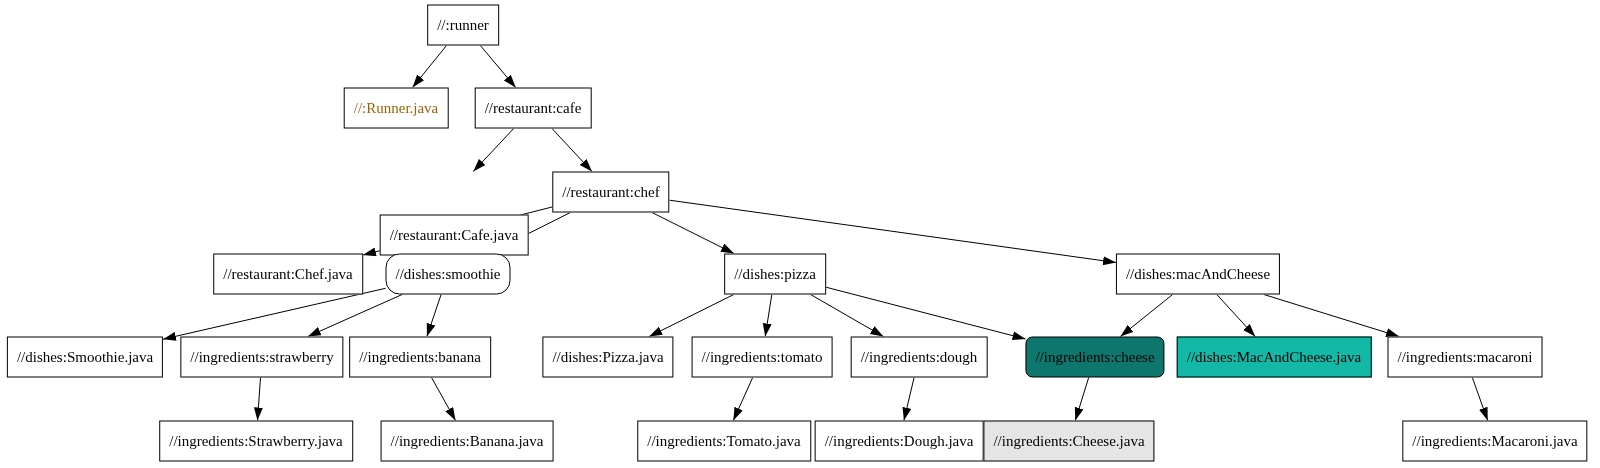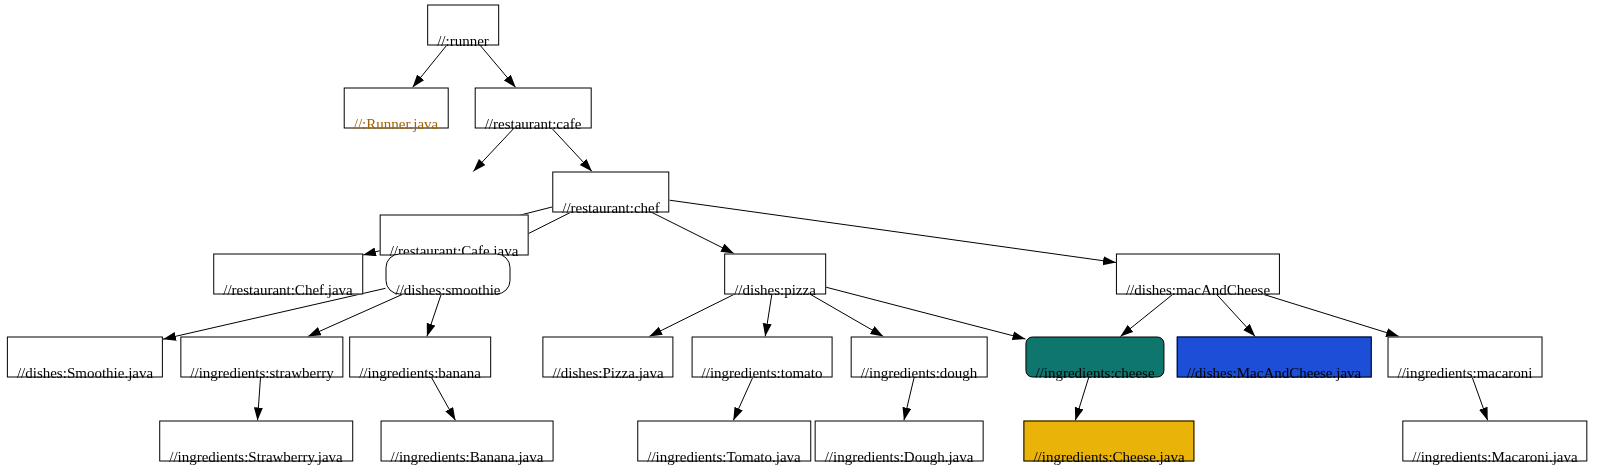--- a/index.html
+++ b/index.html
@@ -21,21 +21,21 @@
     top: 0;
     z-index: 1;
   }
   .node {
     position: absolute;
     z-index: 2;
     transform: translate(-50%, -50%);
     box-sizing: border-box;
     height: 41px;
     line-height: 39px;
-    padding: 16px 9px;
+    padding: 0 9px;
     border: 1px solid #000000;
     background: #ffffff;
     color: #000000;
     font-size: 15px;
     white-space: nowrap;
     text-align: right;
   }
 </style>
 </head>
 <body>
@@ -81,21 +81,21 @@
     <div class="node" style="left: 448px; top: 274px; background: rgb(255, 255, 255); border-color: rgb(0, 0, 0); color: rgb(0, 0, 0); border-radius: 14px;">//dishes:smoothie</div>
     <div class="node" style="left: 775px; top: 274px; background: rgb(255, 255, 255); border-color: rgb(0, 0, 0); color: rgb(0, 0, 0);">//dishes:pizza</div>
     <div class="node" style="left: 1198px; top: 274px; background: rgb(255, 255, 255); border-color: rgb(0, 0, 0); color: rgb(0, 0, 0);">//dishes:macAndCheese</div>
     <div class="node" style="left: 85px; top: 357px; background: rgb(255, 255, 255); border-color: rgb(0, 0, 0); color: rgb(0, 0, 0);">//dishes:Smoothie.java</div>
     <div class="node" style="left: 262px; top: 357px; background: rgb(255, 255, 255); border-color: rgb(0, 0, 0); color: rgb(0, 0, 0);">//ingredients:strawberry</div>
     <div class="node" style="left: 420px; top: 357px; background: rgb(255, 255, 255); border-color: rgb(0, 0, 0); color: rgb(0, 0, 0);">//ingredients:banana</div>
     <div class="node" style="left: 608px; top: 357px; background: rgb(255, 255, 255); border-color: rgb(0, 0, 0); color: rgb(0, 0, 0);">//dishes:Pizza.java</div>
     <div class="node" style="left: 762px; top: 357px; background: rgb(255, 255, 255); border-color: rgb(0, 0, 0); color: rgb(0, 0, 0);">//ingredients:tomato</div>
     <div class="node" style="left: 919px; top: 357px; background: rgb(255, 255, 255); border-color: rgb(0, 0, 0); color: rgb(0, 0, 0);">//ingredients:dough</div>
     <div class="node" style="left: 1095px; top: 357px; background: #0f766e; border-color: rgb(0, 0, 0); color: rgb(0, 0, 0); border-radius: 7px;">//ingredients:cheese</div>
-    <div class="node" style="left: 1274px; top: 357px; background: #1d4ed8; border-color: rgb(0, 0, 0); color: rgb(0, 0, 0);">//dishes:MacAndCheese.java</div>
+    <div class="node" style="left: 1274px; top: 357px; background: #14b8a6; border-color: rgb(0, 0, 0); color: rgb(0, 0, 0);">//dishes:MacAndCheese.java</div>
     <div class="node" style="left: 1465px; top: 357px; background: rgb(255, 255, 255); border-color: rgb(0, 0, 0); color: rgb(0, 0, 0);">//ingredients:macaroni</div>
     <div class="node" style="left: 256px; top: 441px; background: rgb(255, 255, 255); border-color: rgb(0, 0, 0); color: rgb(0, 0, 0);">//ingredients:Strawberry.java</div>
     <div class="node" style="left: 467px; top: 441px; background: rgb(255, 255, 255); border-color: rgb(0, 0, 0); color: rgb(0, 0, 0);">//ingredients:Banana.java</div>
     <div class="node" style="left: 724px; top: 441px; background: rgb(255, 255, 255); border-color: rgb(0, 0, 0); color: rgb(0, 0, 0);">//ingredients:Tomato.java</div>
     <div class="node" style="left: 899px; top: 441px; background: rgb(255, 255, 255); border-color: rgb(0, 0, 0); color: rgb(0, 0, 0);">//ingredients:Dough.java</div>
-    <div class="node" style="left: 1109px; top: 441px; background: #eab308; border-color: rgb(0, 0, 0); color: rgb(0, 0, 0);">//ingredients:Cheese.java</div>
+    <div class="node" style="left: 1069px; top: 441px; background: #e5e5e5; border-color: rgb(0, 0, 0); color: rgb(0, 0, 0);">//ingredients:Cheese.java</div>
     <div class="node" style="left: 1495px; top: 441px; background: rgb(255, 255, 255); border-color: rgb(0, 0, 0); color: rgb(0, 0, 0);">//ingredients:Macaroni.java</div>
   </div>
 
 </body></html>

